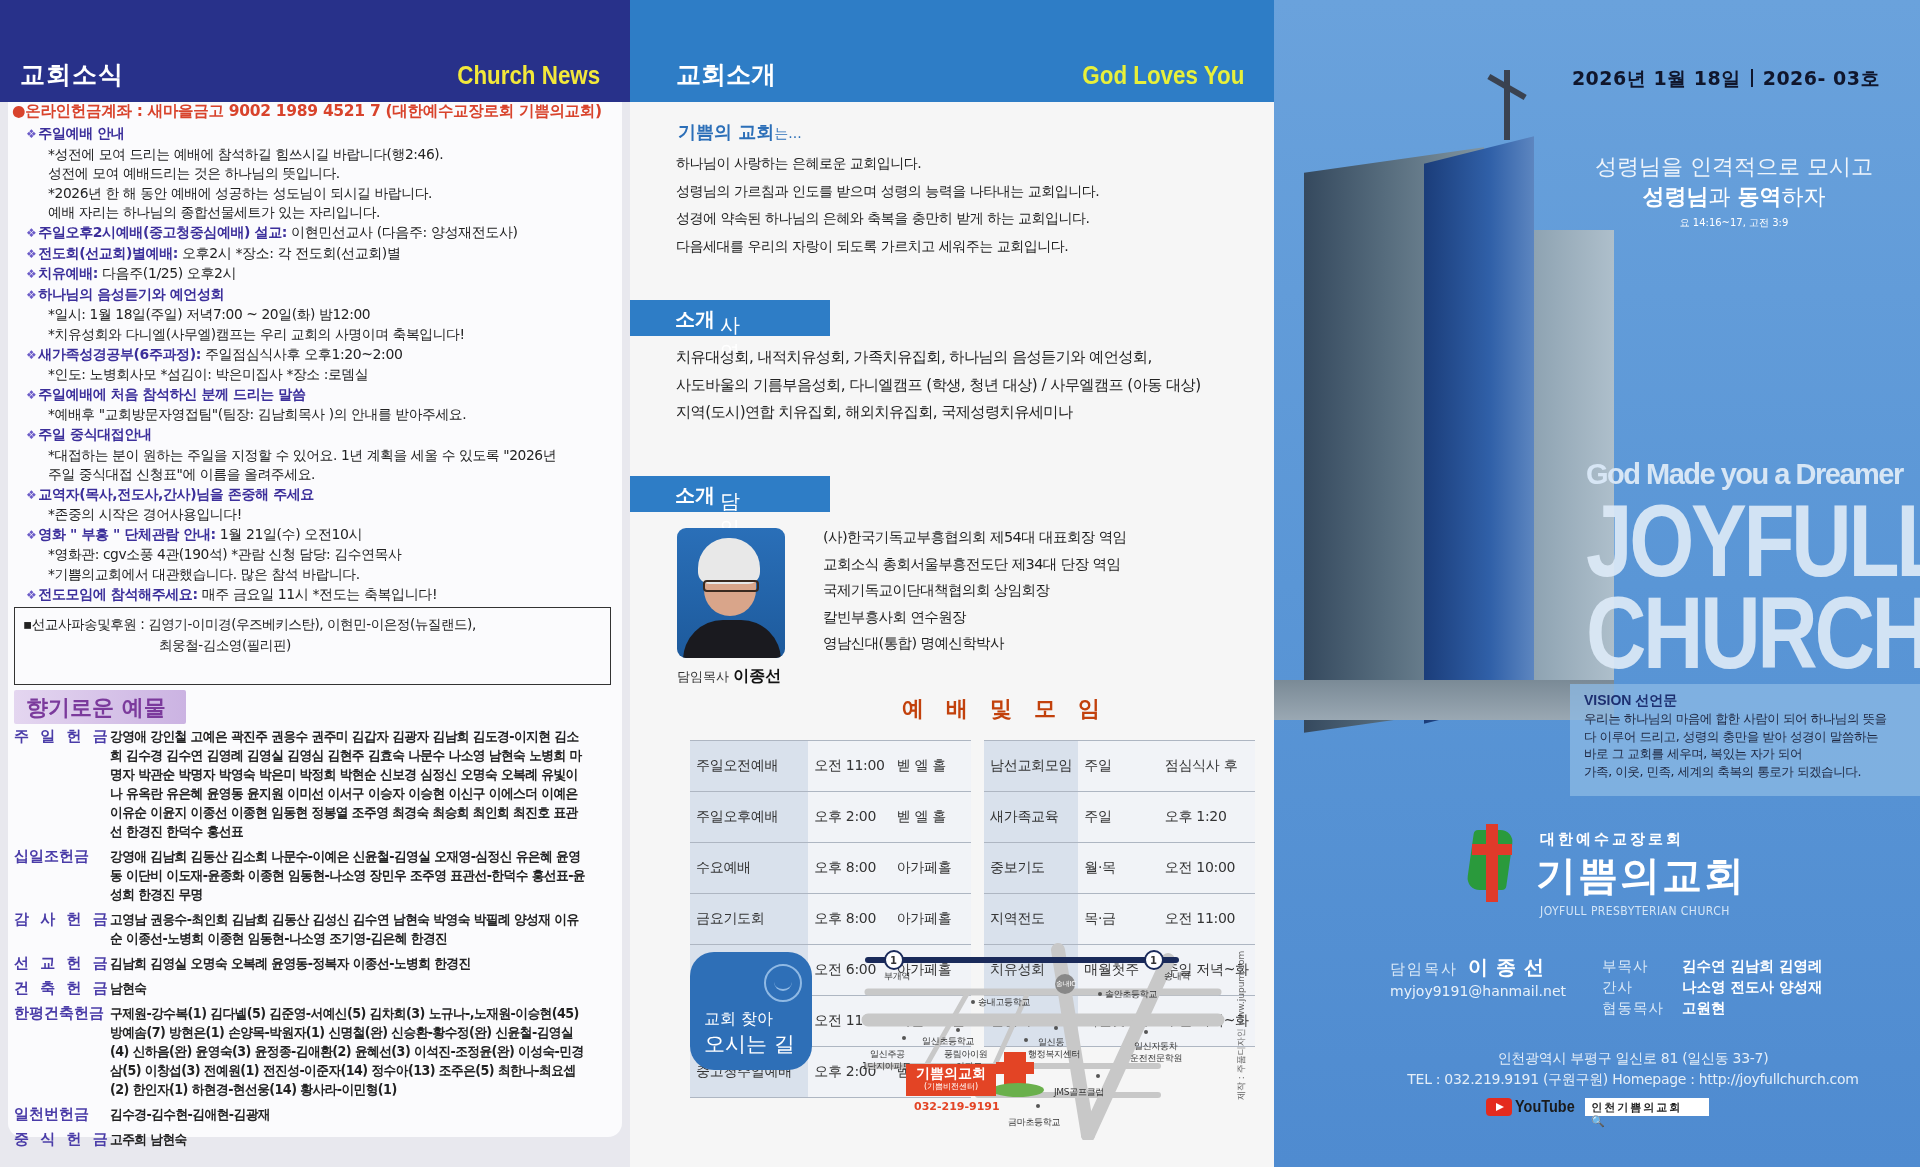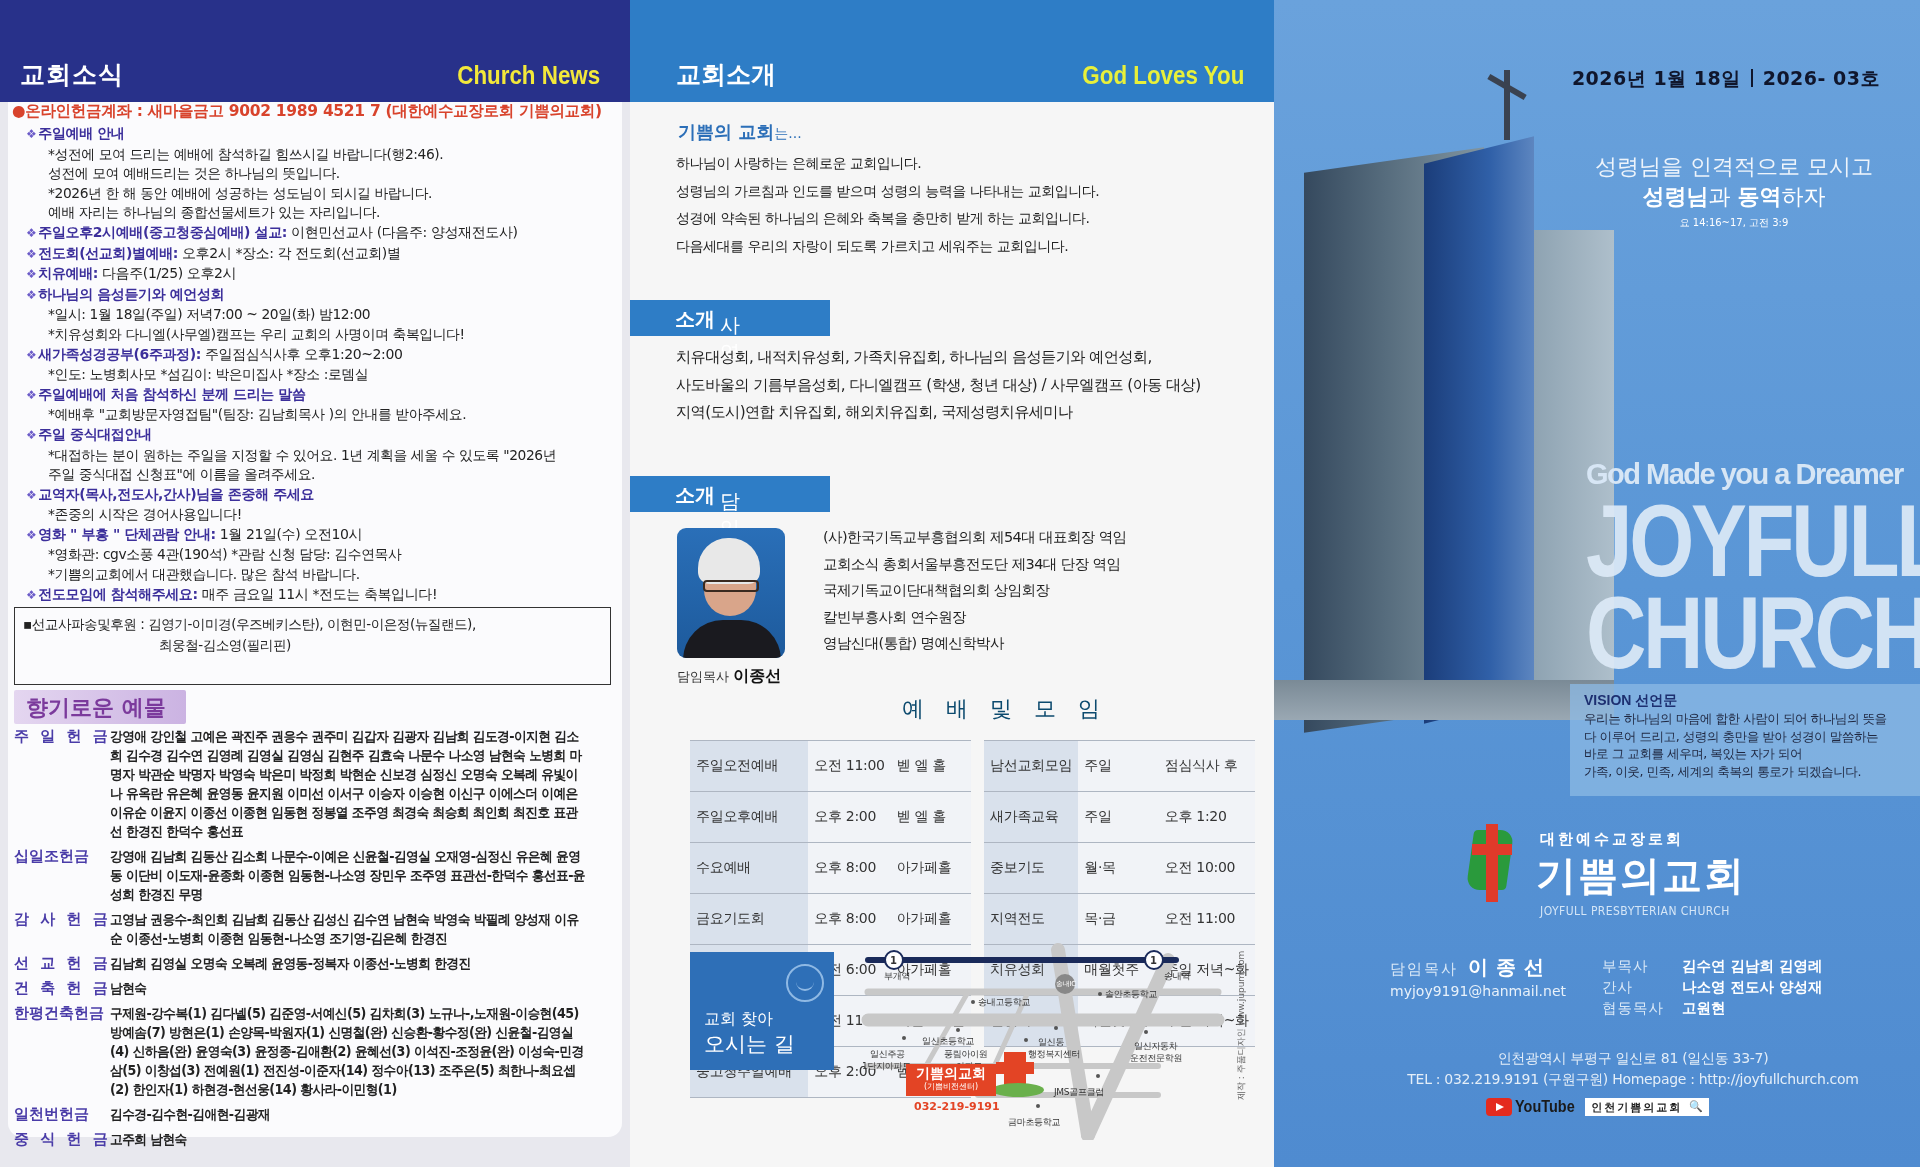--- a/index.html
+++ b/index.html
@@ -42,30 +42,30 @@
   .sec-bar b { font-weight: bold; }
   .ministry { position: absolute; left: 46px; top: 344px; font-size: 15.2px; line-height: 27.5px; color: #222; letter-spacing: -0.6px; white-space: nowrap; }
   .pastor-photo { position: absolute; left: 47px; top: 528px; width: 108px; height: 130px; border-radius: 9px; background: linear-gradient(180deg, #2a6fb8 0%, #1d5a9c 100%); overflow: hidden; }
   .pastor-photo .hair { position: absolute; left: 21px; top: 10px; width: 62px; height: 46px; border-radius: 30px 30px 12px 12px; background: #e8e8e8; }
   .pastor-photo .face { position: absolute; left: 27px; top: 26px; width: 52px; height: 62px; border-radius: 24px 24px 26px 26px; background: #d9a58a; }
   .pastor-photo .glasses { position: absolute; left: 26px; top: 52px; width: 56px; height: 12px; border: 2px solid #3a2a20; border-radius: 4px; }
   .pastor-photo .body { position: absolute; left: 6px; top: 92px; width: 98px; height: 50px; border-radius: 40px 40px 0 0; background: #1a1a1f; }
   .pastor-cap { position: absolute; left: 47px; top: 666px; font-size: 13px; color: #333; }
   .pastor-cap b { font-size: 16px; color: #111; }
   .pastor-bio { position: absolute; left: 193px; top: 524px; font-size: 14.5px; line-height: 26.5px; color: #222; letter-spacing: -0.6px; }
-  .worship-title { position: absolute; left: 0; width: 764px; top: 694px; text-align: center; font-size: 22px; font-weight: normal; color: #0c4a6e; letter-spacing: 22px; }
+  .worship-title { position: absolute; left: 0; width: 764px; top: 694px; text-align: center; font-size: 22px; font-weight: bold; color: #c2410c; letter-spacing: 22px; }
   .sched { position: absolute; border-collapse: collapse; font-size: 14px; color: #333; }
   .sched td { height: 24px; padding: 16px 6px; border-bottom: 1.5px solid #aeb6c2; white-space: nowrap; letter-spacing: -0.3px; }
   .sched tr:first-child td { border-top: 1.5px solid #aeb6c2; }
   .sched td.nm { background: #d9e1ec; text-align: justify; text-align-last: justify; }
   .sched td.tm { background: #f1f3f7; }
   .sched.l { left: 60px; top: 740px; width: 270px; }
   .sched.r { left: 354px; top: 740px; width: 228px; }
   .sched.r td { height: 28.2px; }
-  .find-box { position: absolute; left: 60px; top: 952px; width: 144px; height: 118px; background: #2e6fb7; }
+  .find-box { position: absolute; left: 60px; top: 952px; width: 122px; height: 118px; background: #2e6fb7; border-radius: 24px; }
   .find-box .smile { position: absolute; right: 10px; top: 12px; width: 38px; height: 38px; border: 2px solid #8fb9e4; border-radius: 50%; }
   .find-box .smile::after { content: ""; position: absolute; left: 8px; top: 14px; width: 18px; height: 9px; border-bottom: 2px solid #8fb9e4; border-radius: 0 0 10px 10px; }
   .find-box .l1 { position: absolute; left: 14px; top: 57px; font-size: 16px; color: #fff; }
   .find-box .l2 { position: absolute; left: 14px; top: 78px; font-size: 21px; color: #fff; }
   .map { position: absolute; left: 228px; top: 940px; width: 390px; height: 200px; }
   .map-label { position: absolute; font-size: 9px; color: #333; white-space: nowrap; letter-spacing: -0.3px; }
   .map-church { position: absolute; left: 48px; top: 124px; width: 90px; height: 32px; background: #e34425; text-align: center; color: #fff; }
   .map-church .a { font-size: 14px; font-weight: bold; line-height: 18px; }
   .map-church .b { font-size: 8px; line-height: 10px; }
   .map-phone { position: absolute; left: 56px; top: 160px; font-size: 11px; font-weight: bold; color: #e34425; }
@@ -105,21 +105,21 @@
   .staff .email { font-size: 14px; color: #e8f1fa; margin-top: 2px; }
   .staff2 { position: absolute; left: 328px; top: 956px; font-size: 14.5px; line-height: 21px; color: #fff; }
   .staff2 .r { display: flex; }
   .staff2 .k { width: 70px; color: #d9e8f7; letter-spacing: 1px; text-align: justify; text-align-last: justify; margin-right: 10px; }
   .staff2 .v { font-weight: bold; }
   .address { position: absolute; left: 0; width: 646px; top: 1048px; text-align: center; color: #e4eef8; font-size: 14px; line-height: 21px; letter-spacing: -0.3px; margin-left: 36px; }
   .yt { position: absolute; left: 212px; top: 1097px; display: flex; align-items: center; }
   .yt .play { width: 26px; height: 18px; background: #e42b1e; border-radius: 4px; position: relative; }
   .yt .play::after { content: ""; position: absolute; left: 10px; top: 5px; border-left: 8px solid #fff; border-top: 4px solid transparent; border-bottom: 4px solid transparent; }
   .yt .word { font-family: "Liberation Sans", sans-serif; font-weight: bold; font-size: 17px; color: #1a1a1a; margin-left: 3px; transform: scaleX(0.85); transform-origin: left; }
-  .yt .box { margin-left: 0px; background: #fff; height: 18px; width: 124px; font-size: 11px; font-weight: bold; letter-spacing: 2px; padding: 2px 6px; color: #222; display: flex; justify-content: space-between; }
+  .yt .box { margin-left: 0px; background: #fff; height: 18px; width: 124px; font-size: 11px; font-weight: bold; letter-spacing: 2px; padding: 2px 6px; color: #222; display: flex; justify-content: space-between; flex-direction: column; }
   .yt .box .q { color: #777; letter-spacing: 0; }
 </style>
 </head>
 <body>
 
 <div class="left">
   <div class="left-head">
     <div class="kr">교회소식</div>
     <div class="en">Church News</div>
   </div>

